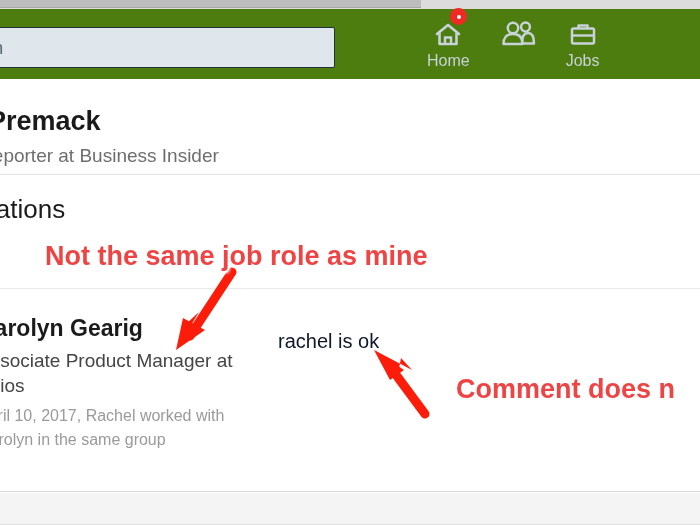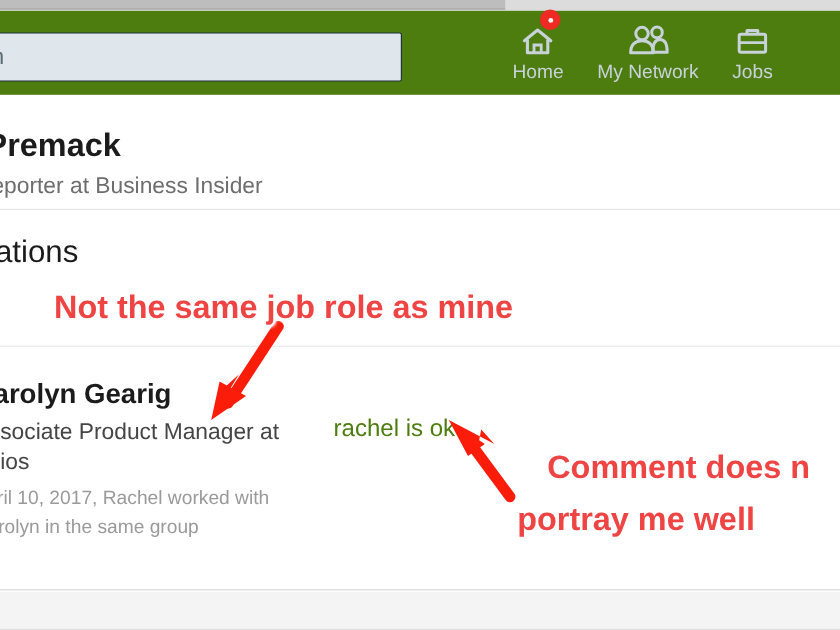--- a/index.html
+++ b/index.html
@@ -96,22 +96,22 @@
     position:absolute; left:-22px; top:46px;
     font-size:19px; color:#454545;
     width:280px; line-height:25px;
   }
   #recommender-meta {
     position:absolute; left:-22px; top:102px;
     font-size:16px; color:#9a9a9a;
     width:265px; line-height:24px;
   }
   #rec-comment {
-    position:absolute; left:278px; top:44px;
-    font-size:20px; color:#4d7c0f;
+    position:absolute; left:278px; top:28px;
+    font-size:20px; color:#0f172a;
     white-space:nowrap;
   }
 
   
   #bottom-strip {
     position:absolute; top:493px; left:0; width:700px; height:32px;
     background:#f4f4f4; border-bottom:1px solid #e0e0e0;
   }
 
   
@@ -163,21 +163,20 @@
 
     <div class="nav-item">
       <div class="nav-icon">
         <svg width="40" height="30" viewBox="0 0 40 30" aria-hidden="true">
           <circle cx="15" cy="9" r="5.2" fill="none" stroke="#c8d2d9" stroke-width="2.5"></circle>
           <path d="M5.5 25 C5.5 17.5 10 15 15 15 C20 15 24.5 17.5 24.5 25 Z" fill="none" stroke="#c8d2d9" stroke-width="2.5" stroke-linejoin="round"></path>
           <circle cx="27.5" cy="8" r="4.4" fill="none" stroke="#c8d2d9" stroke-width="2.5"></circle>
           <path d="M24 24.5 C24 17.5 26 14 30 14 C34.5 14 36 18 36 24.5 Z" fill="none" stroke="#c8d2d9" stroke-width="2.5" stroke-linejoin="round"></path>
         </svg>
       </div>
-      <span class="nav-label">My Network</span>
     </div>
 
     <div class="nav-item">
       <div class="nav-icon">
         <svg width="32" height="30" viewBox="0 0 32 30" aria-hidden="true">
           <rect x="5" y="9.5" width="22" height="15" rx="1.5" fill="none" stroke="#c8d2d9" stroke-width="2.5"></rect>
           <path d="M11.5 9.5 L11.5 6.5 L20.5 6.5 L20.5 9.5" fill="none" stroke="#c8d2d9" stroke-width="2.5" stroke-linejoin="round"></path>
           <line x1="5" y1="16.5" x2="27" y2="16.5" stroke="#c8d2d9" stroke-width="2.4"></line>
         </svg>
       </div>
@@ -219,14 +218,13 @@
     </g>
     <g>
       <path d="M425 414 L388 364" stroke="#fc1c0a" stroke-width="9" stroke-linecap="round" fill="none"></path>
       <path d="M374 350 L398 374 L401 358 L412 370 Z" fill="#fc1c0a"></path>
       <path d="M374 350 L404 370 L390 380 Z" fill="#fc1c0a"></path>
     </g>
   </svg>
 
   <div class="annot-text" id="annot-1">Not the same job role as mine</div>
   <div class="annot-text" id="annot-2a">Comment does n</div>
-  <div class="annot-text" id="annot-2b">portray me well</div>
 </div>
 
 </body></html>

